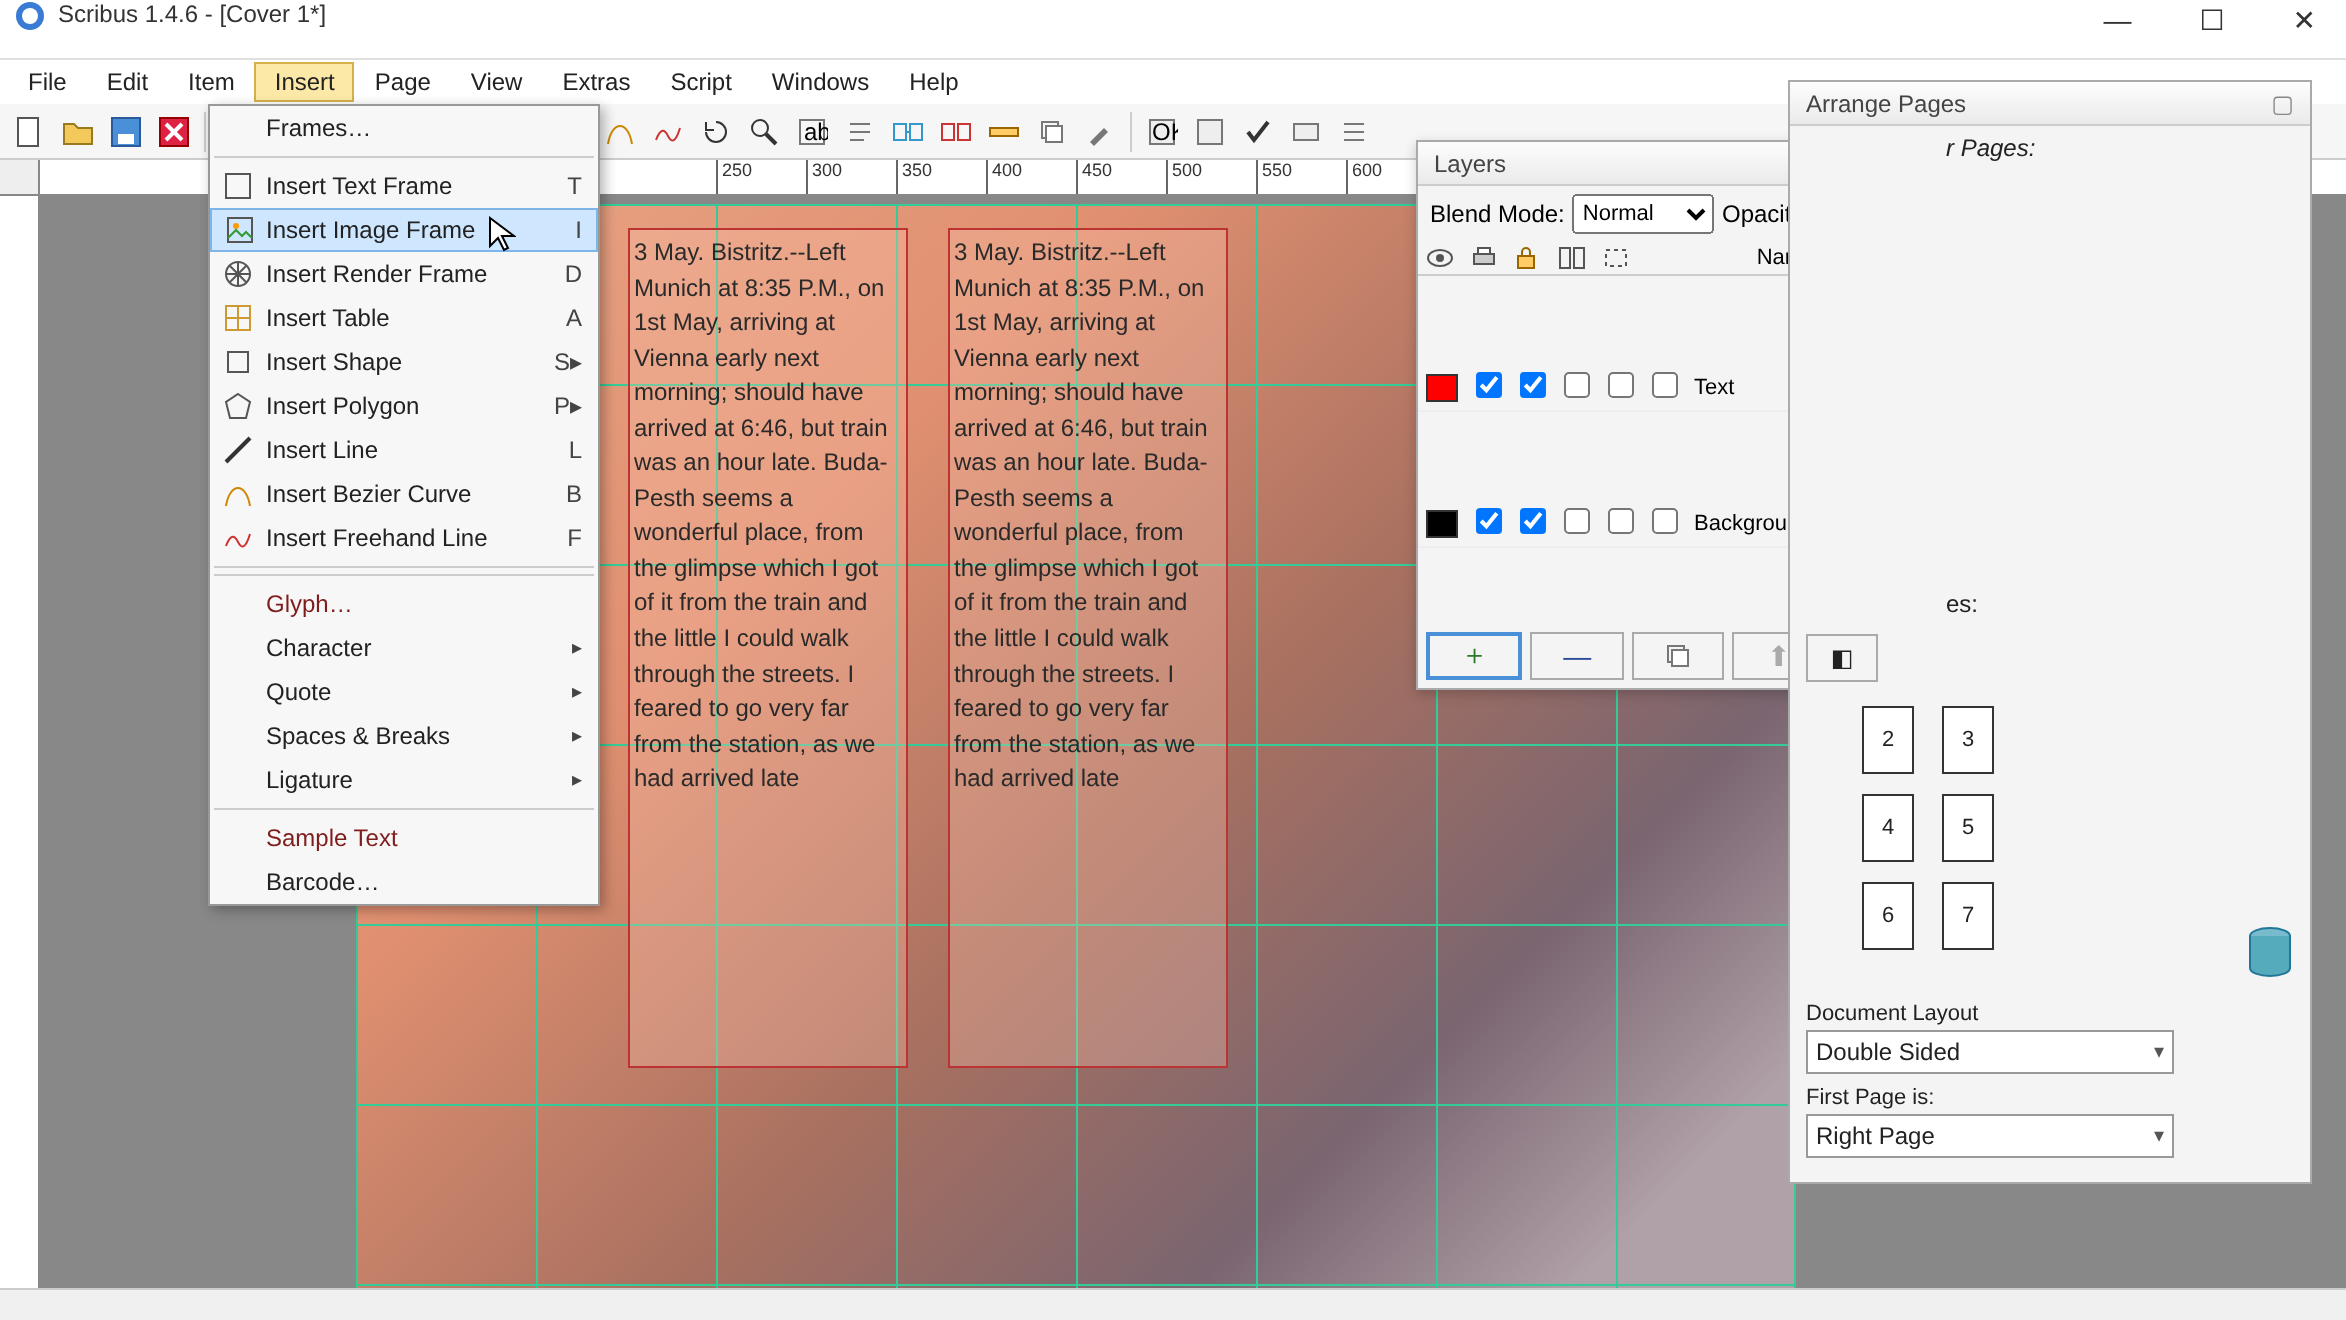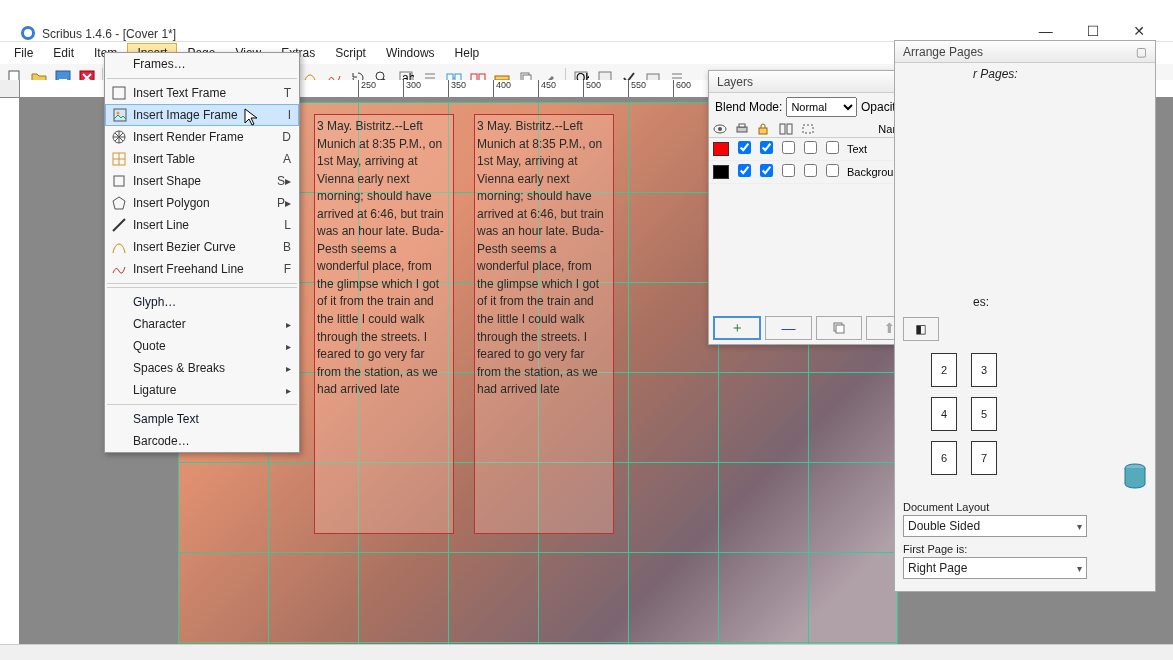--- a/index.html
+++ b/index.html
@@ -1,19 +1,19 @@
 <!DOCTYPE html>
 <html><head>
 <meta charset="utf-8">
 <style>
 * { box-sizing: border-box; margin: 0; padding: 0; font-family: "Segoe UI", Tahoma, sans-serif; font-size: 12px; }
 body { width: 1173px; height: 660px; background: #f0f0f0; overflow: hidden; position: relative; }
 
 
-.titlebar { height: 42px; display: flex; align-items: flex-end; padding: 0 20px; background: #fff; border-bottom: 1px solid #e0e0e0; }
+.titlebar { height: 30px; display: flex; align-items: flex-start; padding: 0 7px; background: #fff; border-bottom: 1px solid #e0e0e0; }
 .titlebar .app-icon { width: 16px; height: 16px; margin-right: 6px; }
 .titlebar .title { flex: 1; color: #333; }
 .titlebar .win-controls { display: flex; gap: 18px; }
 .titlebar .win-controls span { font-size: 14px; color: #333; cursor: default; padding: 2px 8px; }
 
 
 .menubar { height: 22px; display: flex; align-items: center; background: #fff; padding: 0 4px; }
 .menubar .menu-item { padding: 3px 10px; color: #222; }
 .menubar .menu-item.active { background: #fde9a7; border: 1px solid #d6b04a; padding: 2px 9px; }
 
@@ -35,35 +35,35 @@
 .grid-line-h { position: absolute; left: 0; right: 0; height: 1px; background: #3c9; }
 .text-frame { position: absolute; border: 1px solid #b33; background: rgba(255,200,180,0.3); padding: 2px; font-size: 13px; line-height: 1.35; color: #2a2a2a; overflow: hidden; }
 
 
 .dropdown { position: absolute; top: 52px; left: 104px; width: 196px; background: #f7f7f7; border: 1px solid #999; box-shadow: 2px 2px 6px rgba(0,0,0,0.3); }
 .dropdown .dd-row { height: 22px; display: flex; align-items: center; padding: 0 8px 0 28px; position: relative; color: #222; }
 .dropdown .dd-row.hover { background: #cee7ff; border: 1px solid #7eb6ea; height: 22px; padding: 0 7px 0 27px; }
 .dropdown .dd-row .icon { position: absolute; left: 6px; width: 16px; height: 16px; display: flex; align-items: center; justify-content: center; }
 .dropdown .dd-row .shortcut { margin-left: auto; color: #444; }
 .dropdown .dd-row .sub { margin-left: auto; color: #444; font-size: 10px; }
-.dropdown .dd-row.disabled { color: #0f172a; }
+.dropdown .dd-row.disabled { color: #7f1d1d; }
 .dropdown .dd-sep { height: 1px; background: #ccc; margin: 3px 2px; }
 
 
 .layers-panel { position: absolute; top: 70px; left: 708px; width: 260px; height: 275px; background: #f4f4f4; border: 1px solid #aaa; box-shadow: 0 2px 6px rgba(0,0,0,0.2); }
 .panel-title { height: 22px; background: linear-gradient(#fdfdfd,#eaeaea); border-bottom: 1px solid #ccc; display: flex; align-items: center; padding: 0 8px; font-size: 11px; color: #444; }
 .blend-row { display: flex; align-items: center; padding: 4px 6px; gap: 4px; font-size: 11px; }
 .blend-row select, .blend-row input { font-size: 11px; }
 .blend-row select { flex: 1; height: 20px; }
 .blend-row .opacity-box { width: 52px; height: 20px; border: 1px solid #999; text-align: right; padding-right: 14px; position: relative; background: #fff; }
 .blend-row .opacity-box::after { content: "▴▾"; position: absolute; right: 1px; top: 0; font-size: 7px; line-height: 9px; display: flex; flex-direction: column; }
 .layer-header { display: flex; padding: 2px 4px; border-bottom: 1px solid #ccc; align-items: center; }
 .layer-header .col { width: 22px; text-align: center; font-size: 11px; }
 .layer-header .name-col { flex: 1; text-align: center; font-size: 11px; }
-.layer-row { display: flex; align-items: center; padding: 3px 4px; border-bottom: 1px solid #eee; }
+.layer-row { display: flex; align-items: center; padding: 3px 4px; border-bottom: 1px solid #eee; margin-top: 45px; }
 .layer-row .swatch { width: 16px; height: 14px; border: 1px solid #333; margin-right: 4px; }
 .layer-row .cb { width: 22px; text-align: center; }
 .layer-row .cb input { }
 .layer-row .lname { flex: 1; font-size: 11px; padding-left: 4px; }
 .layer-buttons { position: absolute; bottom: 4px; left: 4px; right: 4px; display: flex; gap: 4px; }
 .layer-buttons .lbtn { flex: 1; height: 24px; background: #f4f4f4; border: 1px solid #aaa; display: flex; align-items: center; justify-content: center; font-size: 14px; }
 .layer-buttons .lbtn.active { border: 2px solid #4a90d9; }
 
 
 .arrange-panel { position: absolute; top: 40px; left: 894px; width: 262px; height: 552px; background: #f4f4f4; border: 1px solid #aaa; }

